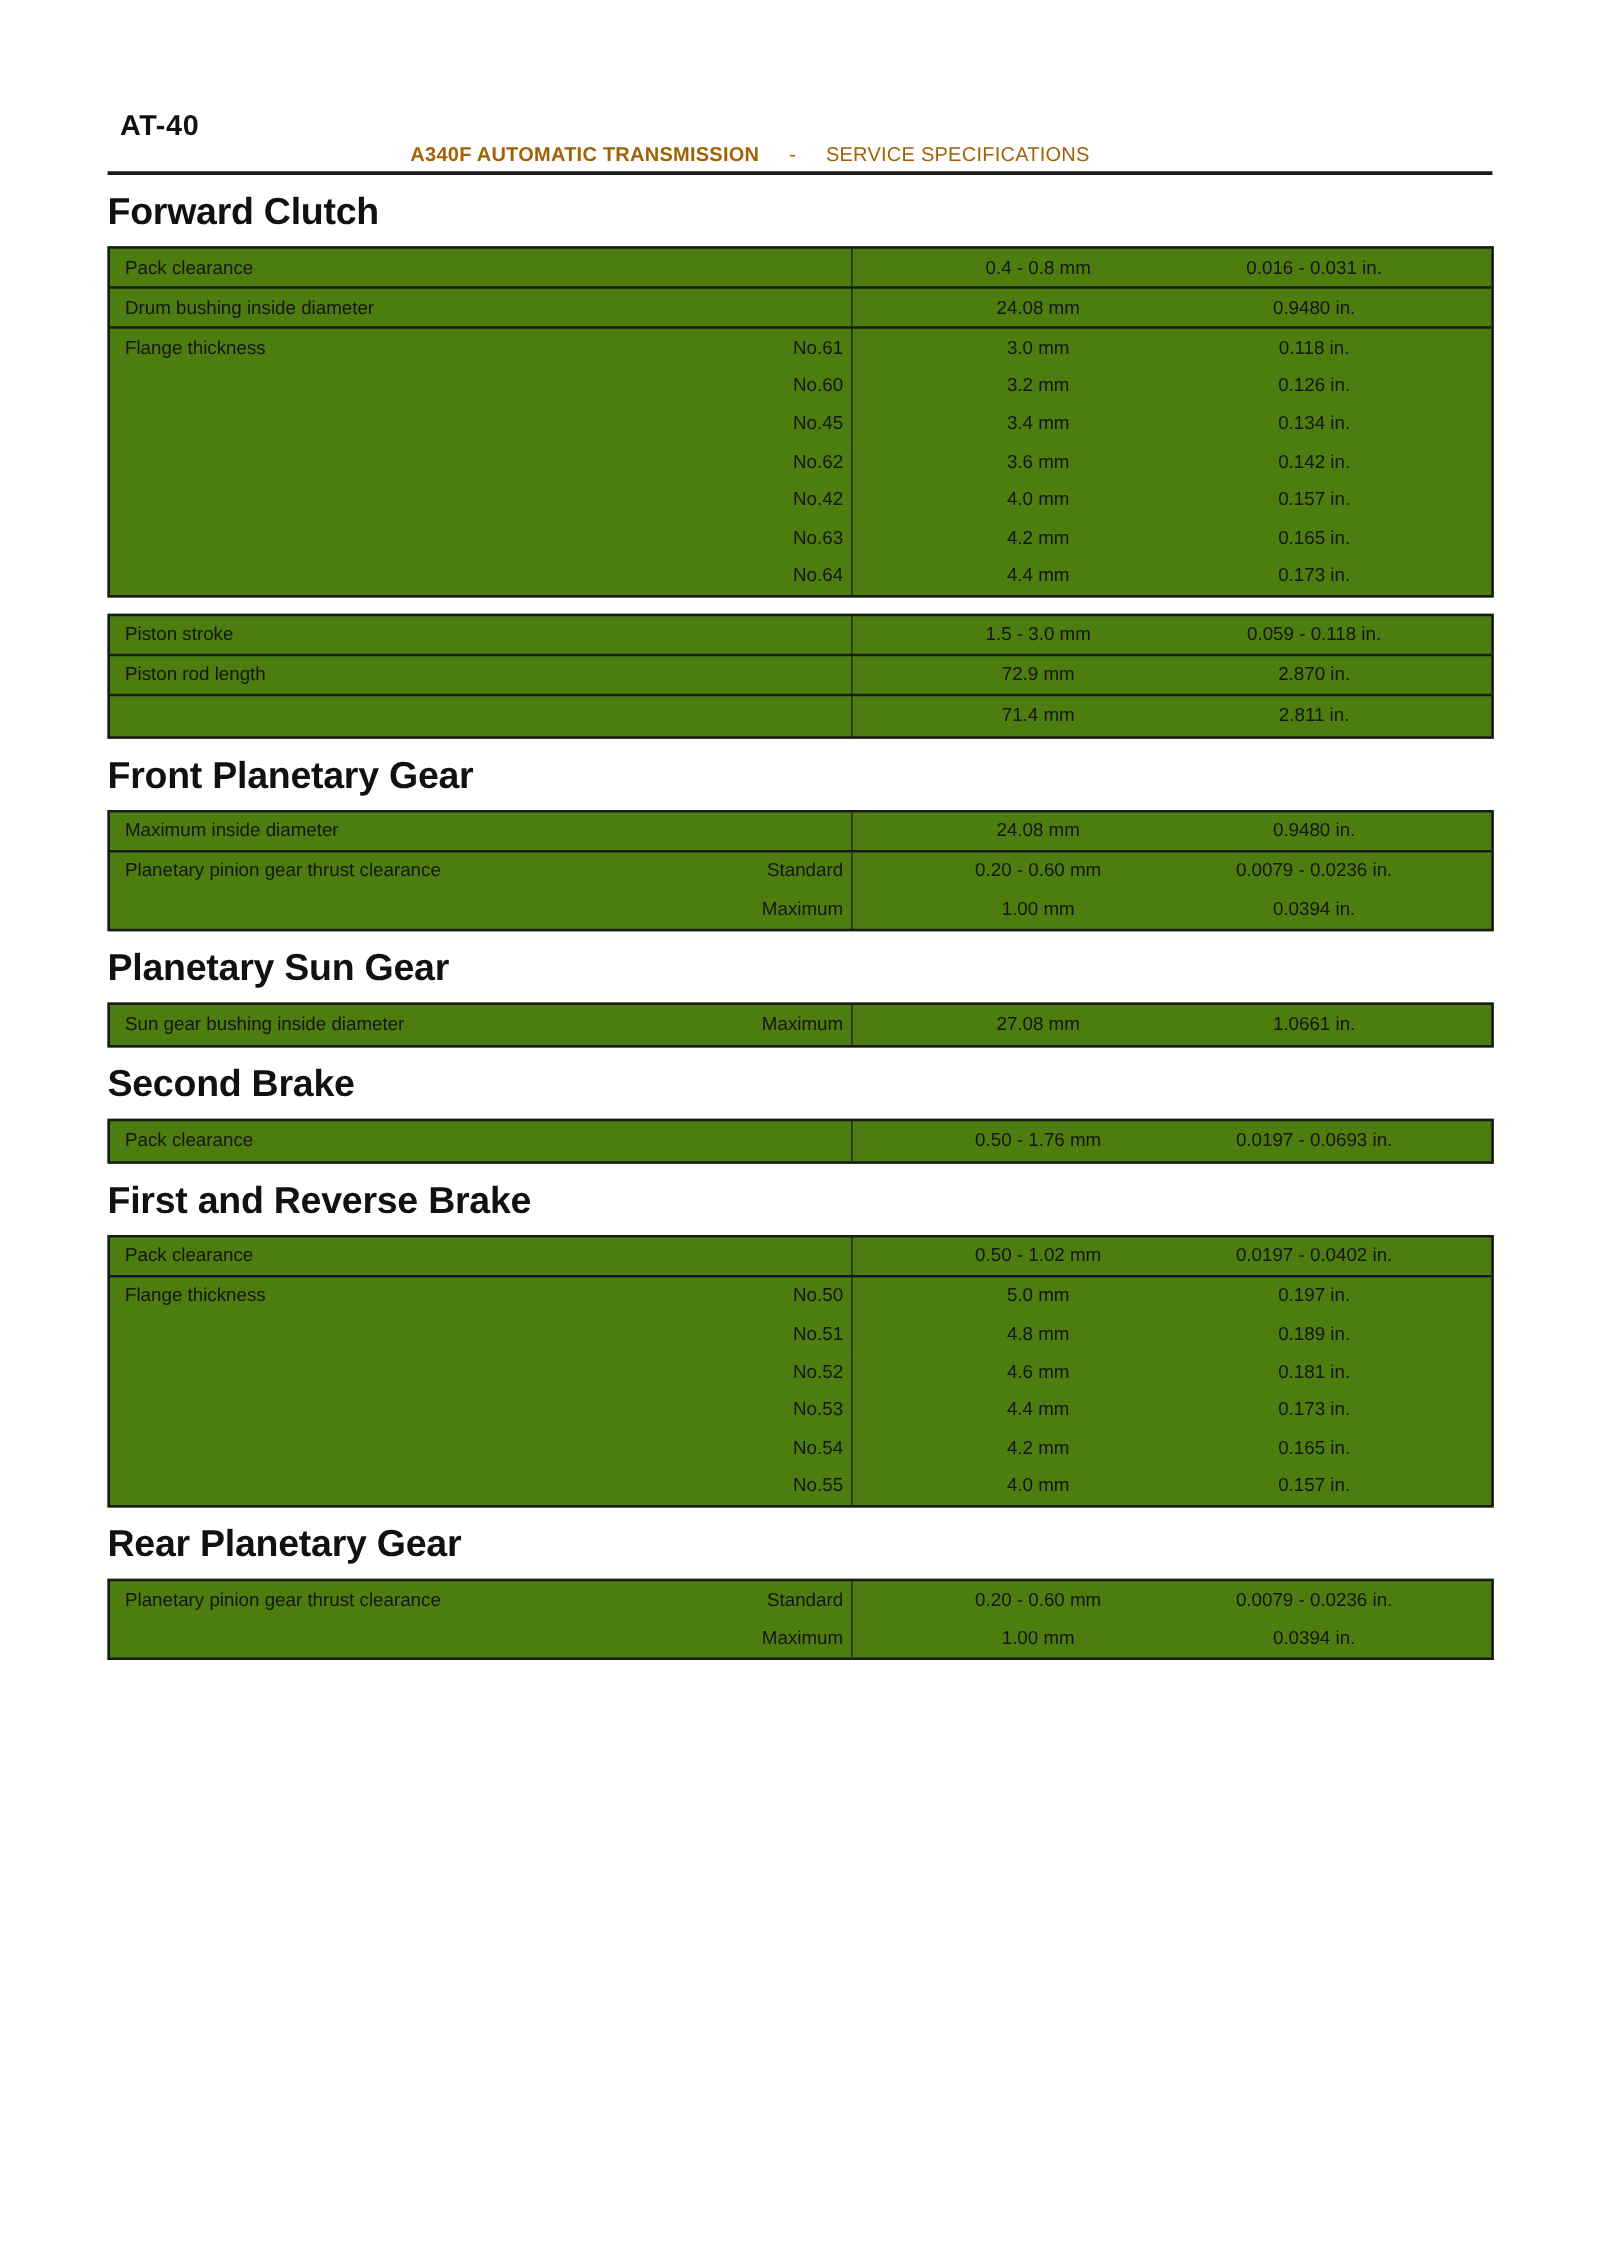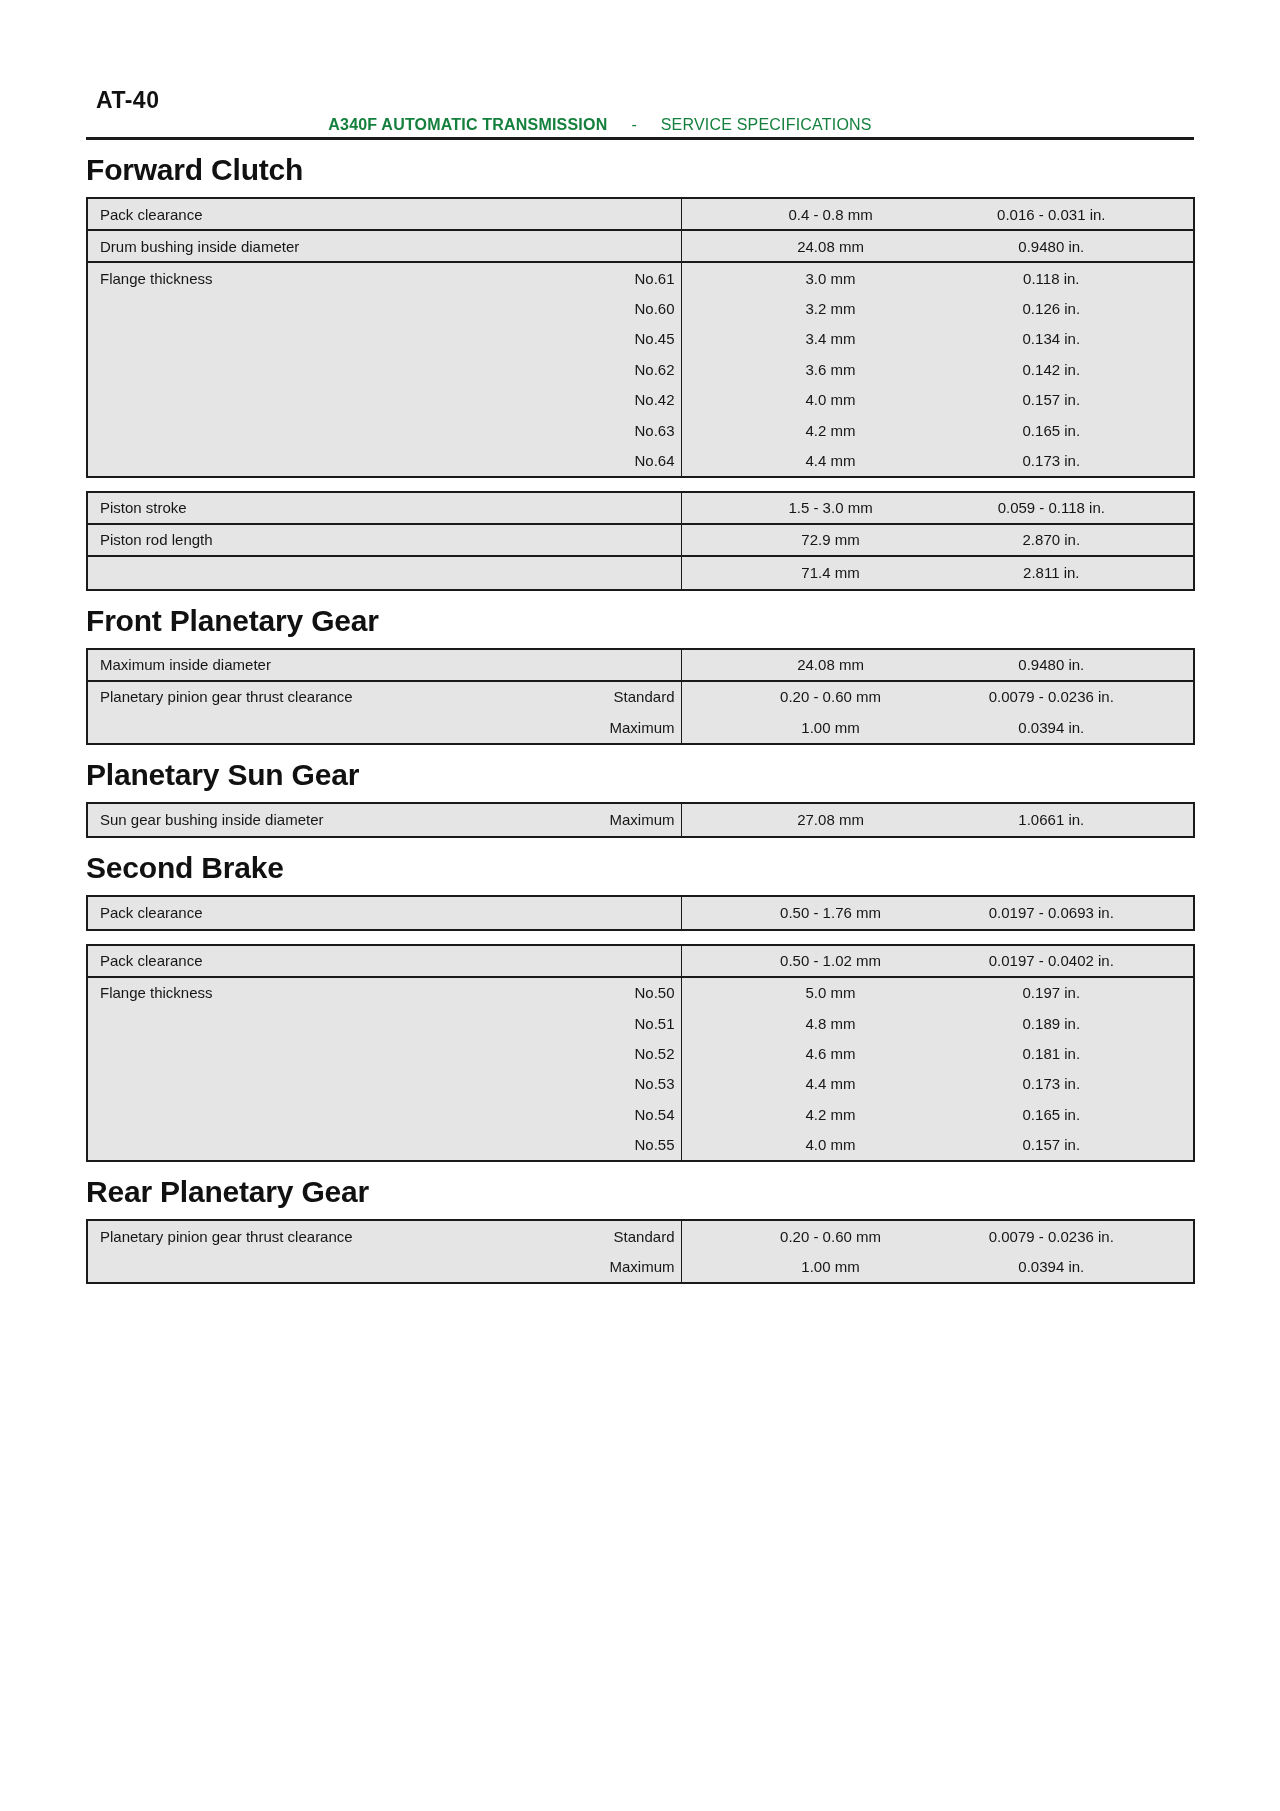--- a/index.html
+++ b/index.html
@@ -24,21 +24,21 @@
 
   .header-line {
     width: 1108px;
     margin: 4px 0 0 86px;
     text-align: center;
     font-size: 16px;
     line-height: 18px;
     position: relative;
     left: -40px;
     white-space: nowrap;
-    color: #15803d;
+    color: #a16207;
   }
   .header-bold { font-weight: 700; letter-spacing: 0.2px; }
   .header-sep  { display: inline-block; margin: 0 24px; font-weight: 400; }
   .header-reg  { font-weight: 400; letter-spacing: 0.2px; }
 
   .rule {
     margin: 3px 0 0 86px;
     width: 1108px;
     height: 3px;
     background: #1a1a1a;
@@ -51,21 +51,21 @@
     font-weight: 700;
     letter-spacing: -0.2px;
     color: #111;
   }
 
   .spec-table {
     margin: 13px 0 0 86px;
     width: 1109px;
     border: 2px solid #1a1a1a;
     box-sizing: border-box;
-    background: #e5e5e5;
+    background: #4d7c0f;
   }
   .trow {
     display: flex;
     height: 32px;
     box-sizing: border-box;
   }
   .trow.sub { height: 30.4px; }
   .trow.sep { border-bottom: 2px solid #1a1a1a; }
   .cell {
     display: flex;
@@ -253,20 +253,21 @@
             <div class="cell clabel">
               <span class="lab">Pack clearance</span>
               <span class="qual"></span>
             </div>
             <div class="cell cmm">0.50 - 1.76 mm</div>
             <div class="cell cin">0.0197 - 0.0693 in.</div>
           </div>
         </div>
       </section>
       <section>
+        <h2 class="section-heading">First and Reverse Brake</h2>
         <div class="spec-table">
           <div class="trow sep">
             <div class="cell clabel">
               <span class="lab">Pack clearance</span>
               <span class="qual"></span>
             </div>
             <div class="cell cmm">0.50 - 1.02 mm</div>
             <div class="cell cin">0.0197 - 0.0402 in.</div>
           </div>
           <div class="trow sub">

